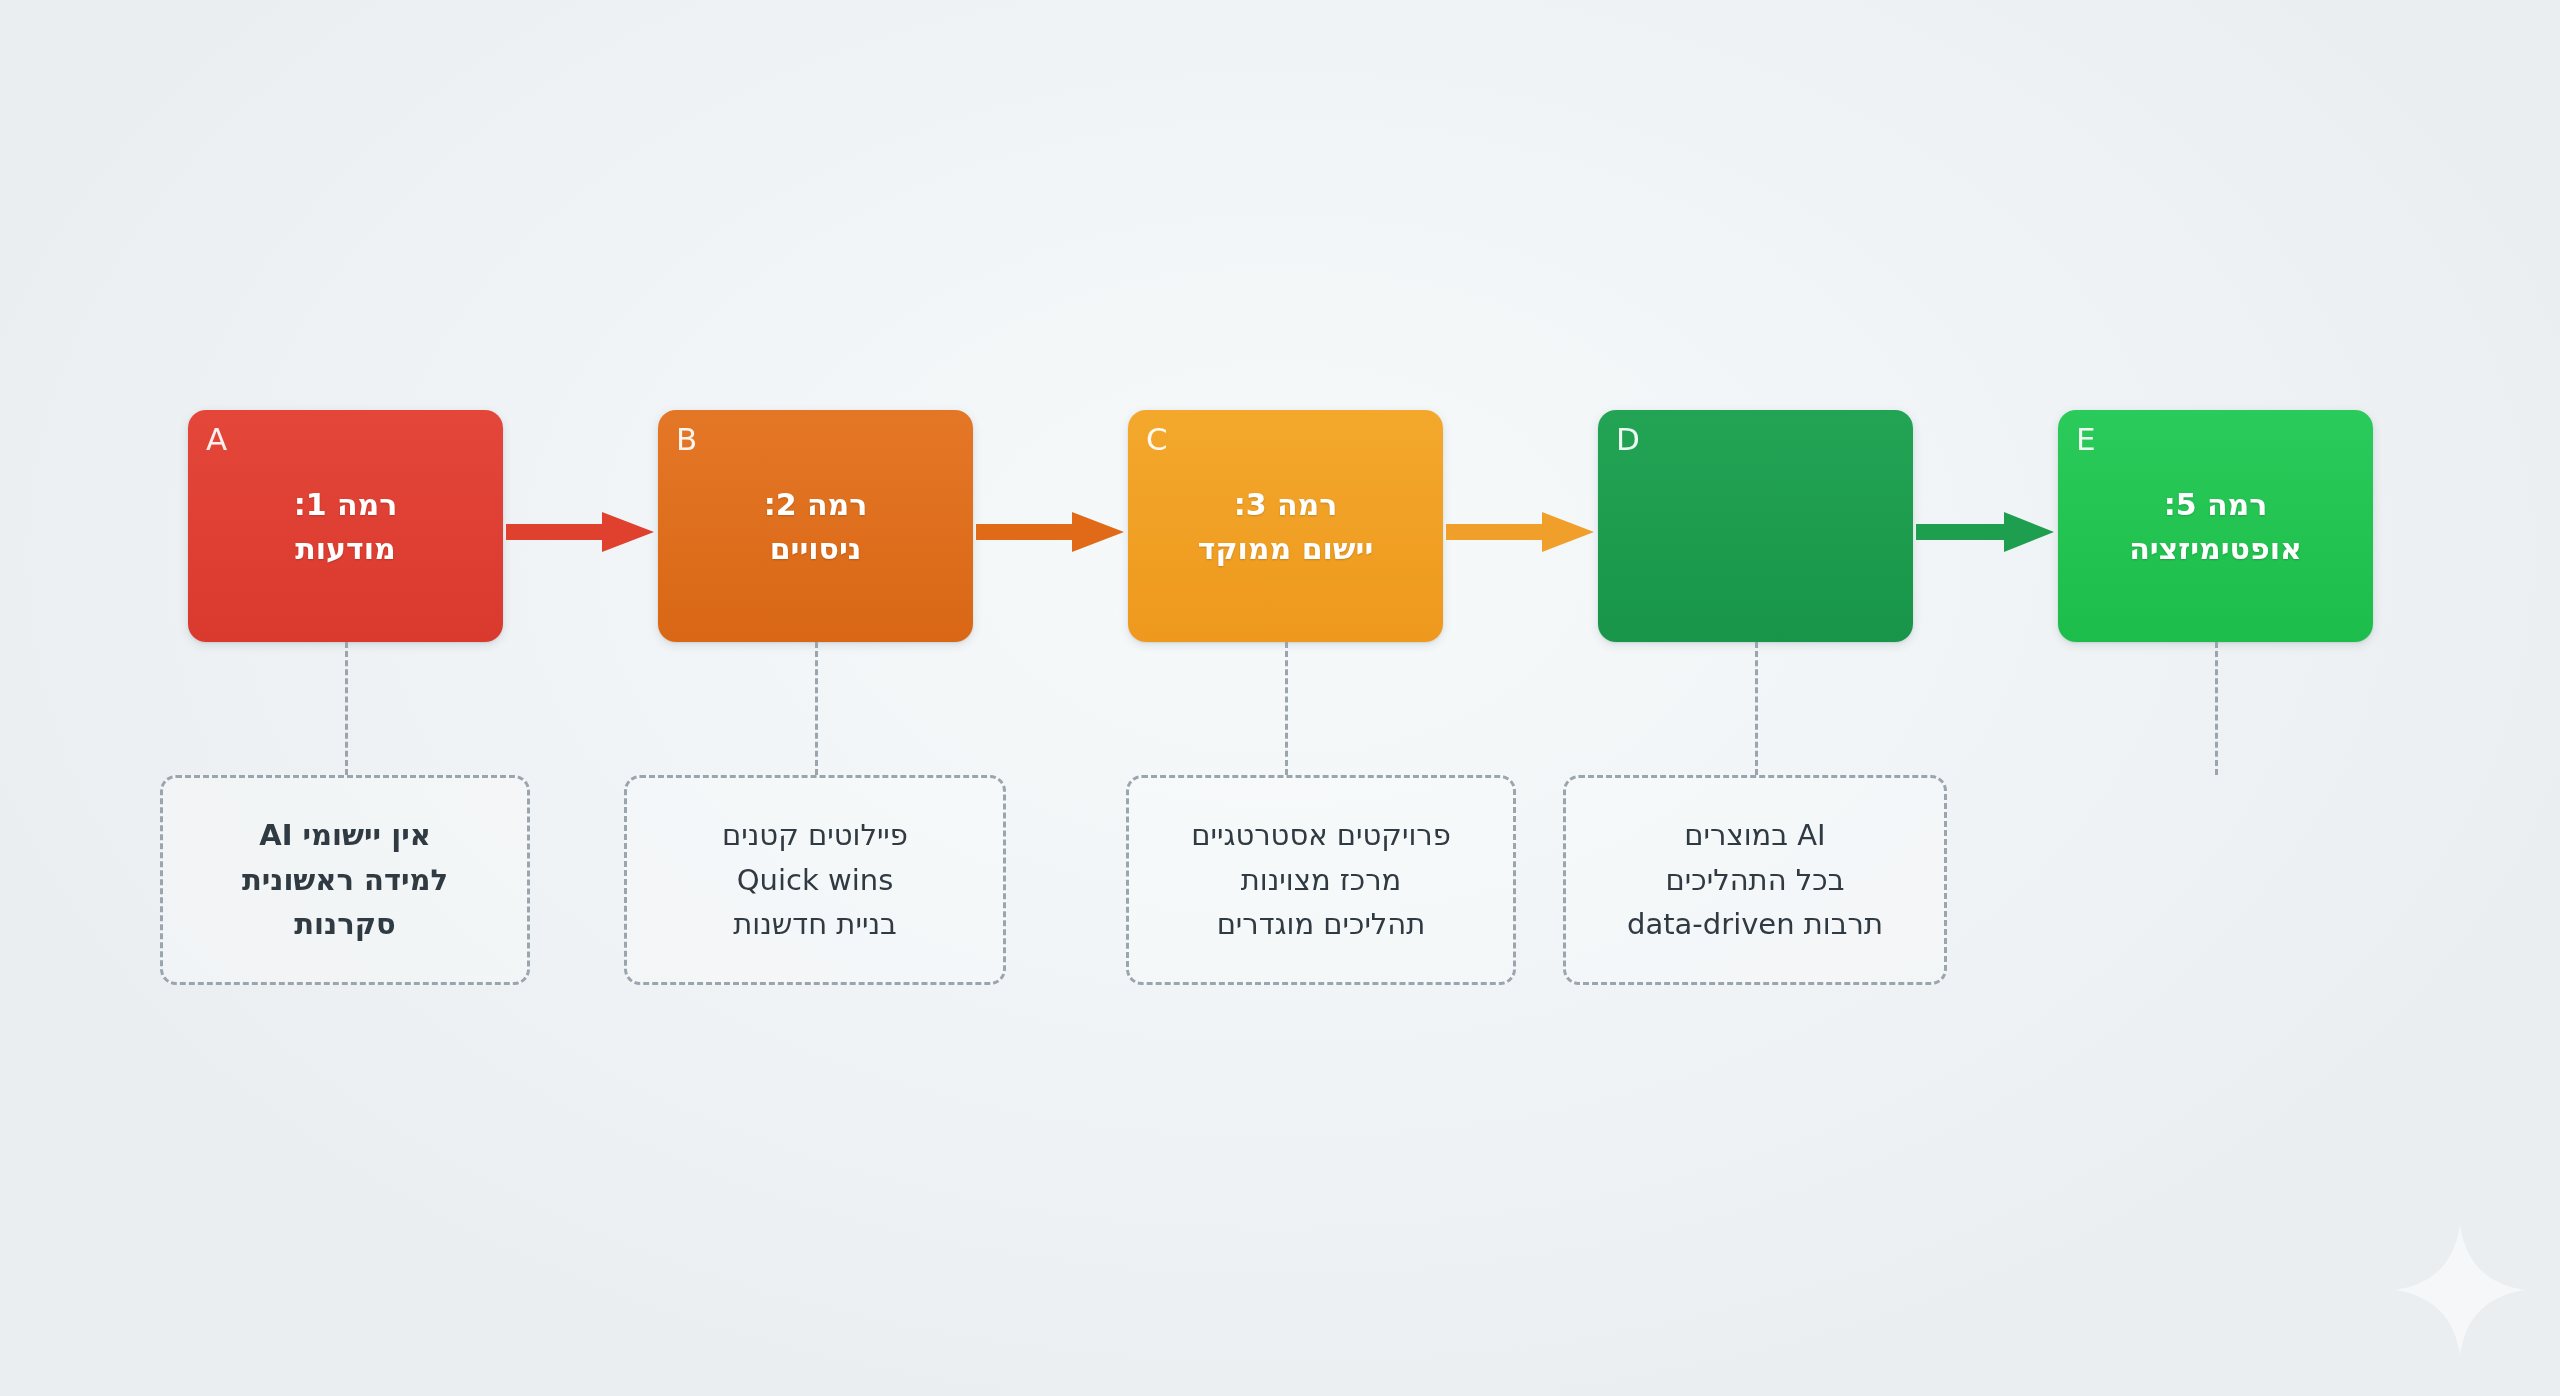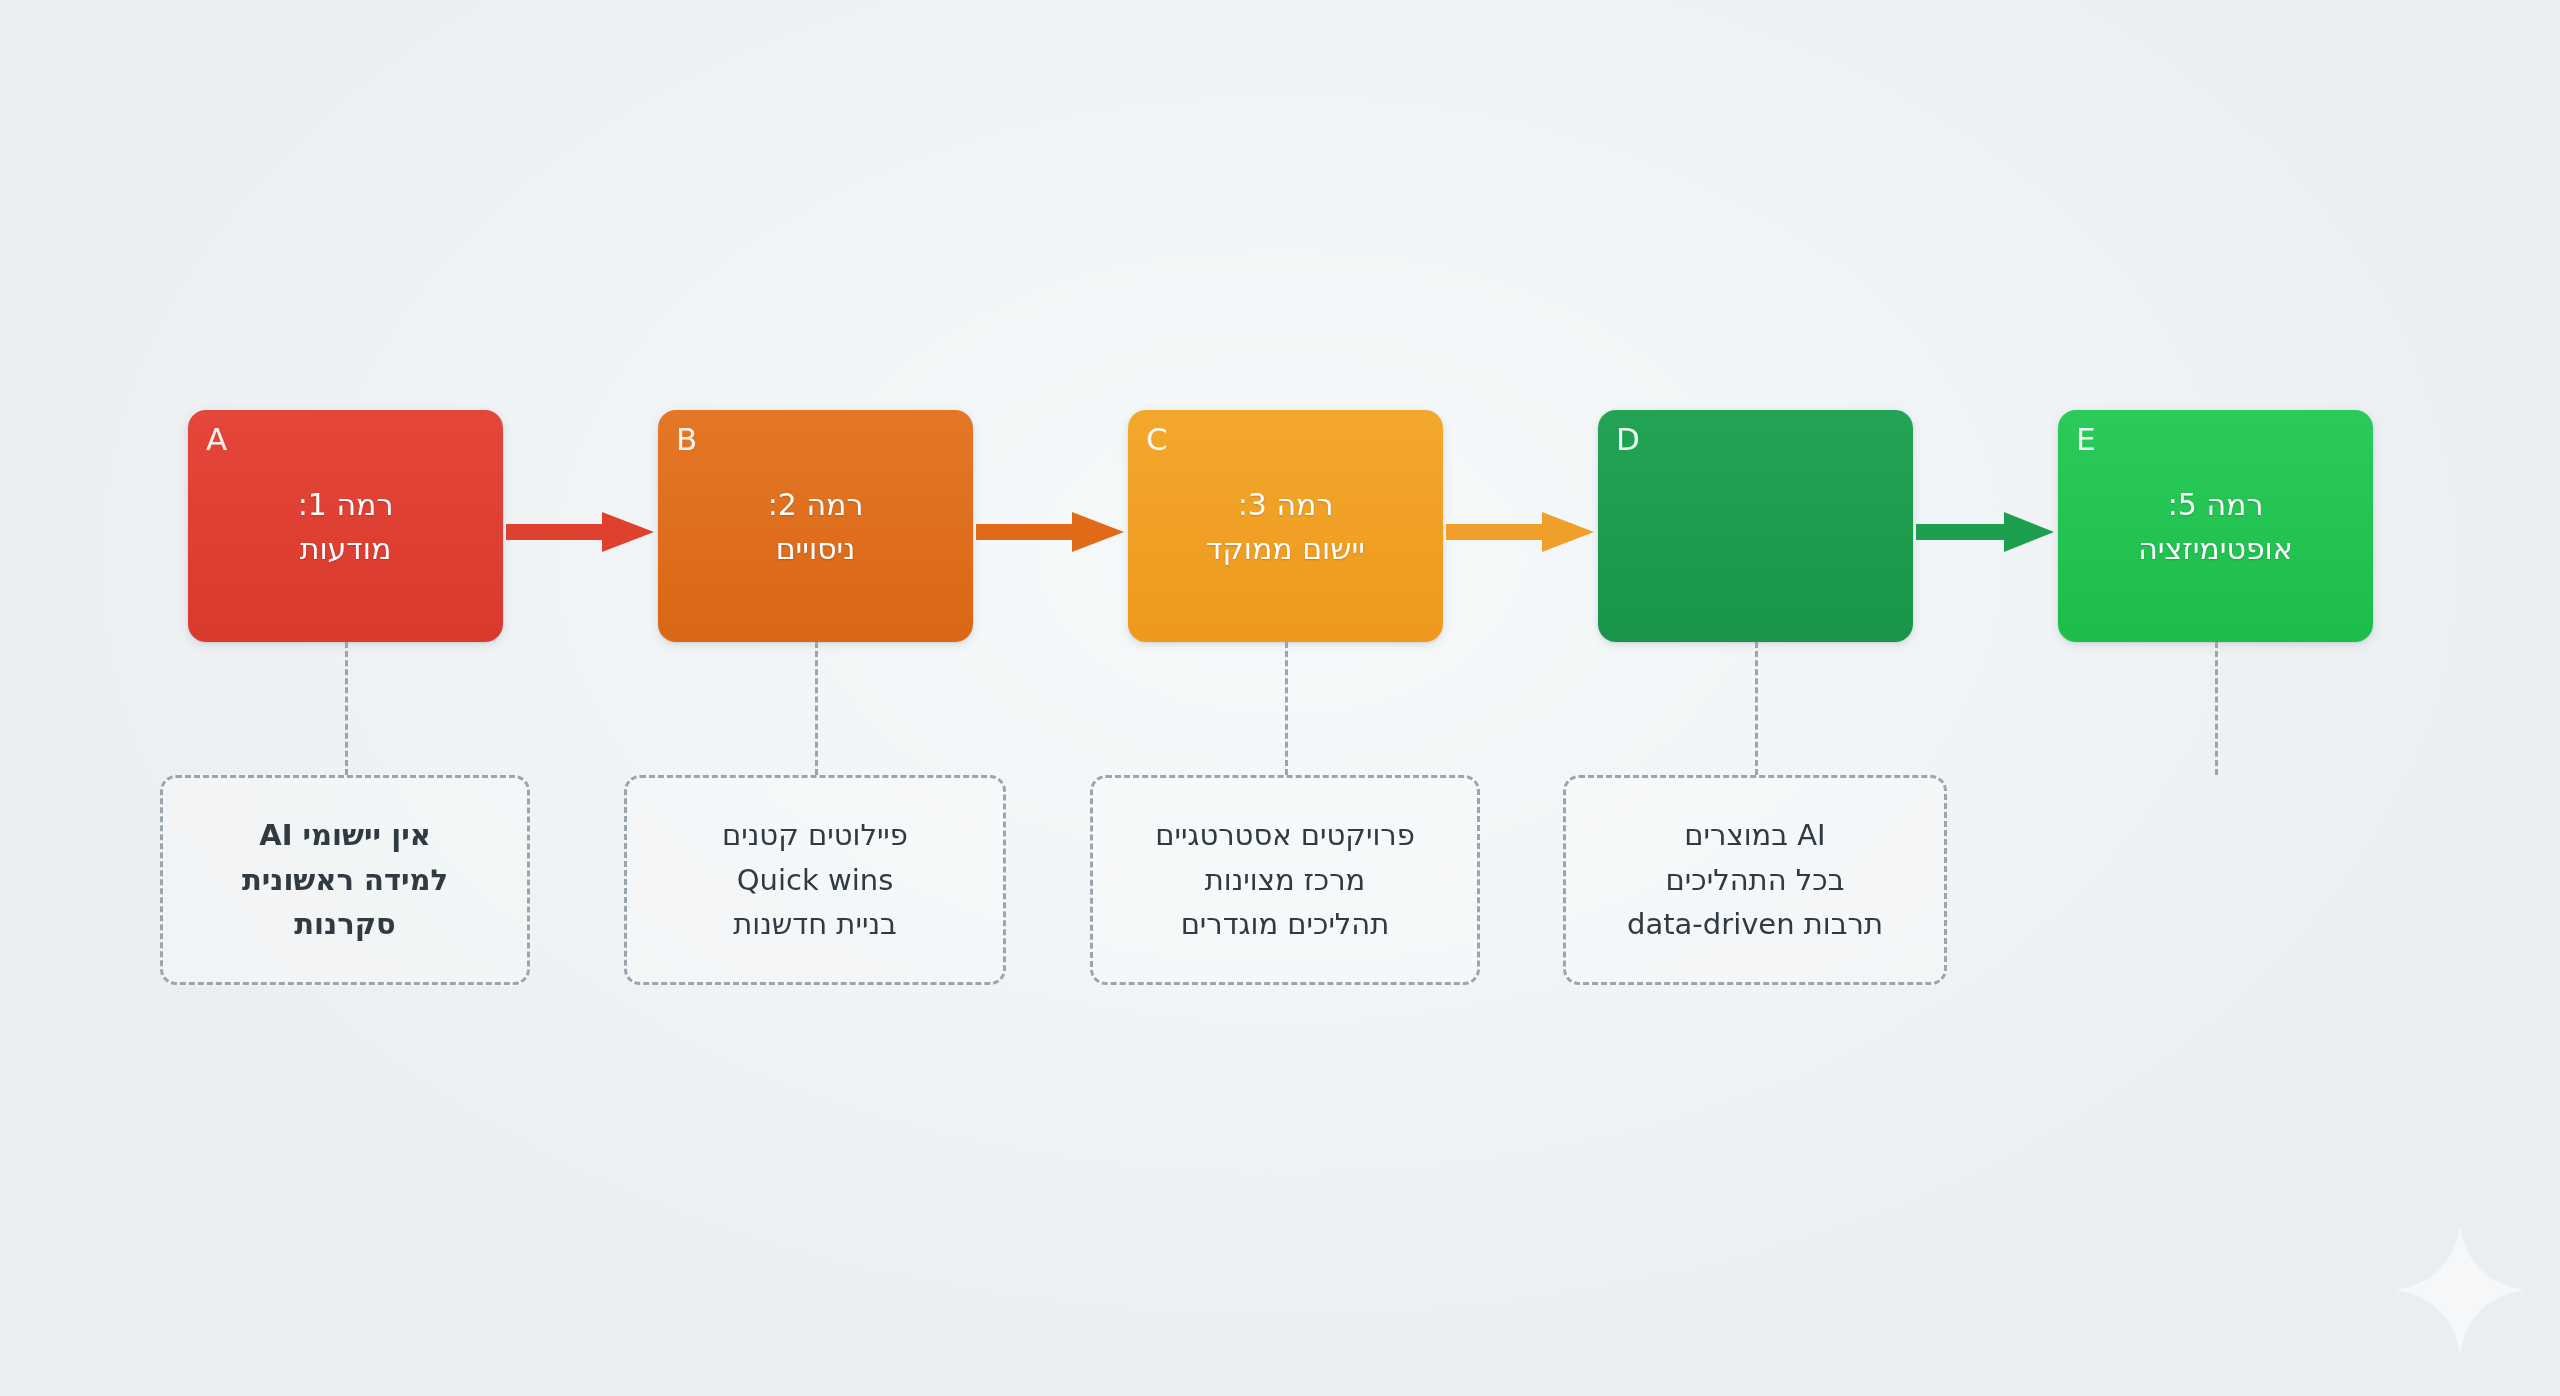--- a/index.html
+++ b/index.html
@@ -36,21 +36,21 @@
     position:absolute;top:14px;right:auto;left:18px;
     font-size:31px;line-height:1;
     color:rgba(255,255,255,.92);
     font-weight:400;
     letter-spacing:.5px;
   }
   .lvl .ttl{
     position:absolute;left:0;right:0;top:50%;
     transform:translateY(-50%);
     text-align:center;
-    font-size:30px;font-weight:400;line-height:1.45;
+    font-size:30px;font-weight:700;line-height:1.45;
     padding:0 14px;box-sizing:border-box;
     text-shadow:0 1px 2px rgba(0,0,0,.18);
     direction:rtl;
   }
   .lvl .ttl .l2{display:block;}
 
   
   .arrow{
     position:absolute;top:512px;height:40px;
   }
@@ -158,21 +158,21 @@
     <div class="line">למידה ראשונית</div>
     <div class="line">סקרנות</div>
   </div>
 
   <div class="cap" style="left:624px;width:382px;align-items:center;">
     <div class="line">פיילוטים קטנים</div>
     <div class="line">Quick wins</div>
     <div class="line">בניית חדשנות</div>
   </div>
 
-  <div class="cap" style="left:1090px;width:390px;">
+  <div class="cap" style="left:1126px;width:390px;">
     <div class="line">פרויקטים אסטרטגיים</div>
     <div class="line">מרכז מצוינות</div>
     <div class="line">תהליכים מוגדרים</div>
   </div>
 
   <div class="cap" style="left:1563px;width:384px;">
     <div class="line">AI במוצרים</div>
     <div class="line">בכל התהליכים</div>
     <div class="line">תרבות data-driven</div>
   </div>

